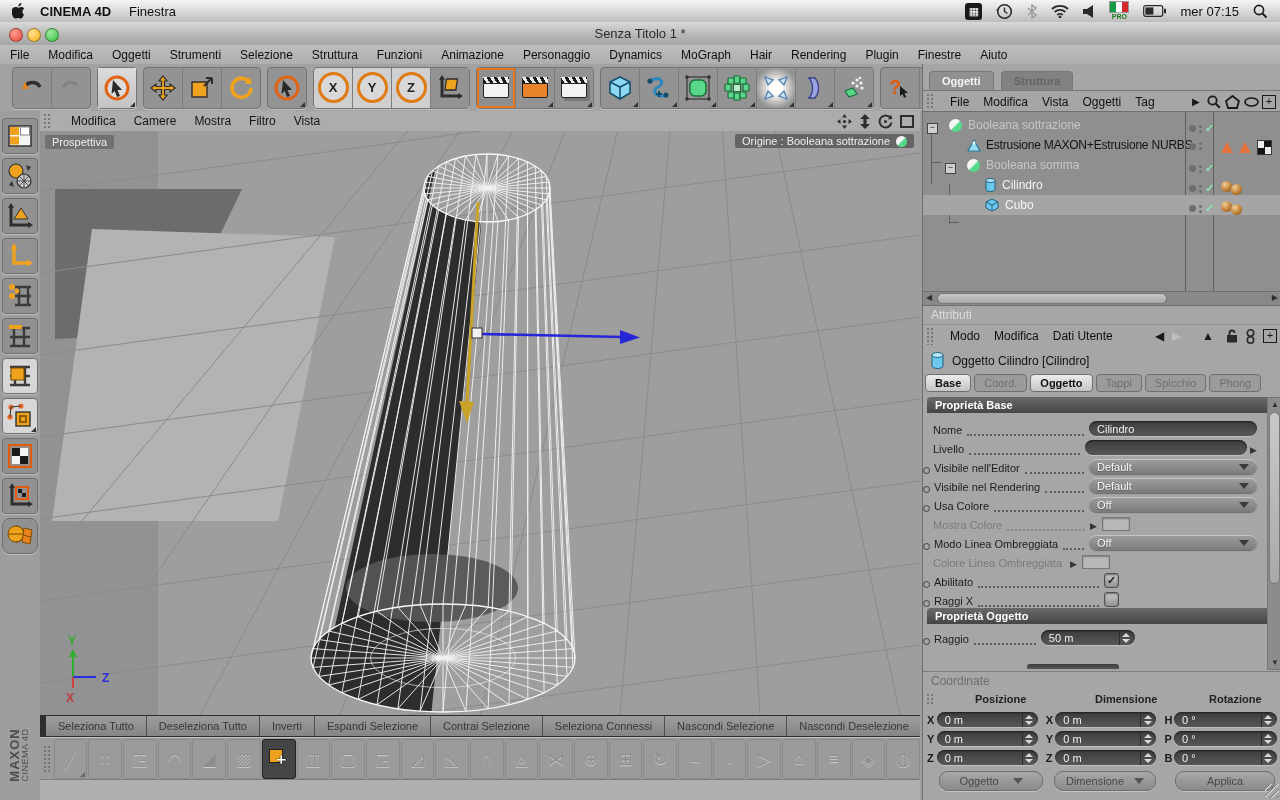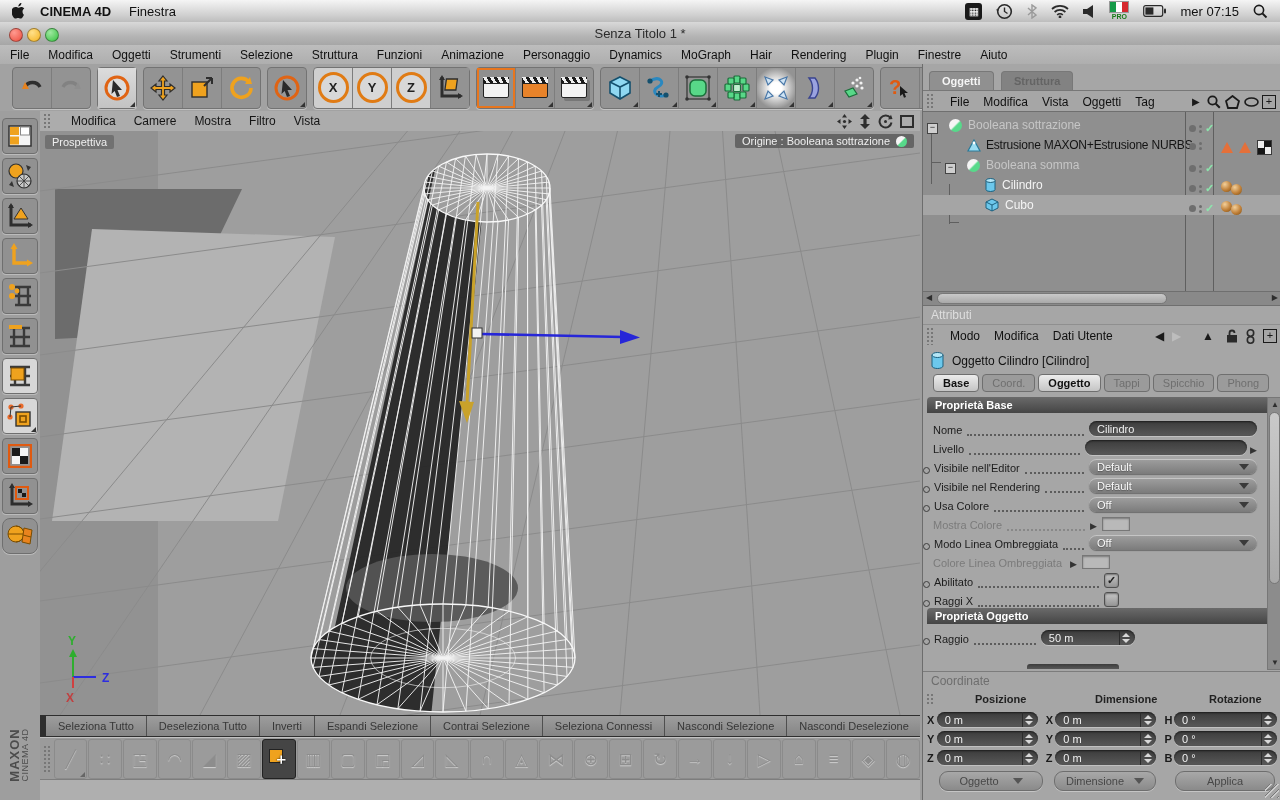--- a/index.html
+++ b/index.html
@@ -795,21 +795,21 @@
       </svg>
     <div style="position:absolute;left:340px;width:12px;height:12px;border:1.5px solid #1a1a1a;font-size:11px;line-height:11px;text-align:center;color:#1a1a1a">+</div>
   </div>
   <div class="abs" style="left:8px;top:288px;display:flex;align-items:center;gap:8px;font-size:12px;color:#111">
     <svg width="13" height="17" viewBox="0 0 13 17">
         <path d="M1 3 L1 14 A5.5 2.5 0 0 0 12 14 L12 3" fill="#6cc8ec" stroke="#1d607e" stroke-width="1"></path>
         <ellipse cx="6.5" cy="3" rx="5.5" ry="2.5" fill="#b4e6f6" stroke="#1d607e" stroke-width="1"></ellipse>
       </svg>
     <span>Oggetto Cilindro [Cilindro]</span>
   </div>
-  <div class="abs" style="left:10px;top:310px;display:flex">
+  <div class="abs" style="left:2px;top:310px;display:flex">
     <div class="atab active">Base</div>
     <div class="atab">Coord.</div>
     <div class="atab active">Oggetto</div>
     <div class="atab">Tappi</div>
     <div class="atab">Spicchio</div>
     <div class="atab">Phong</div>
   </div>
 
   <div class="sechead" style="top:333px">Proprietà Base</div>
   <div class="arow" style="top:353px">

